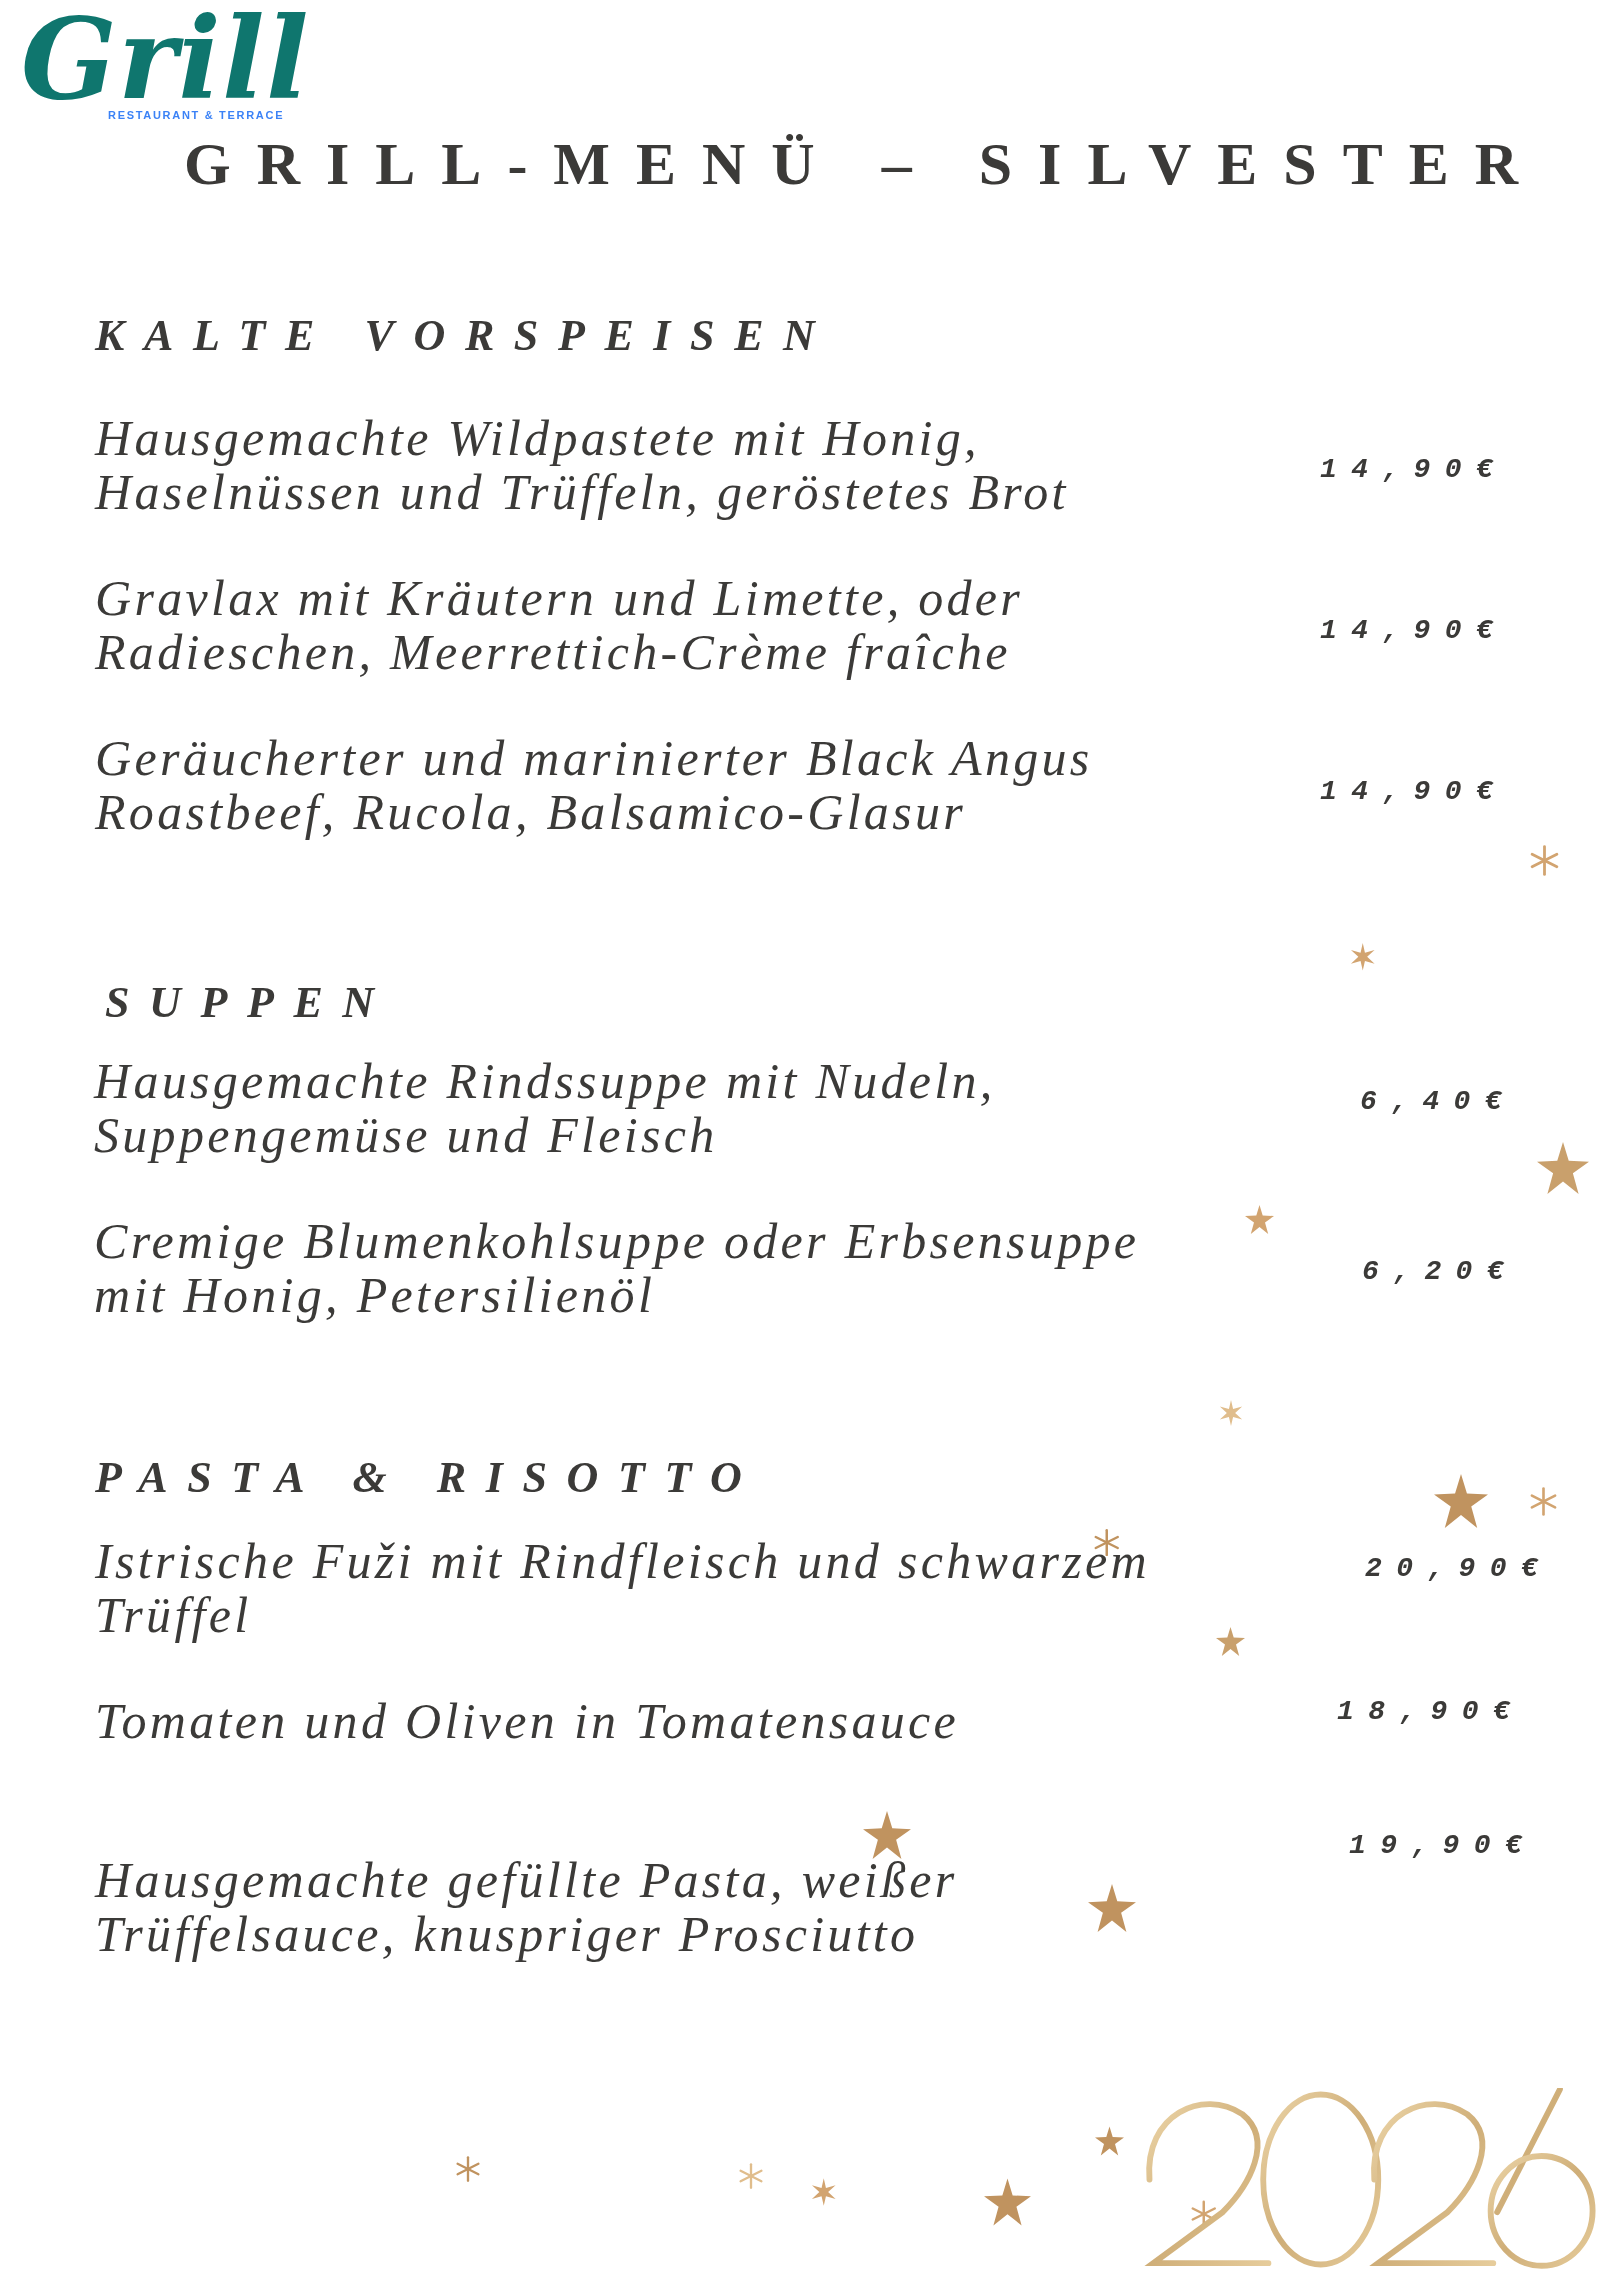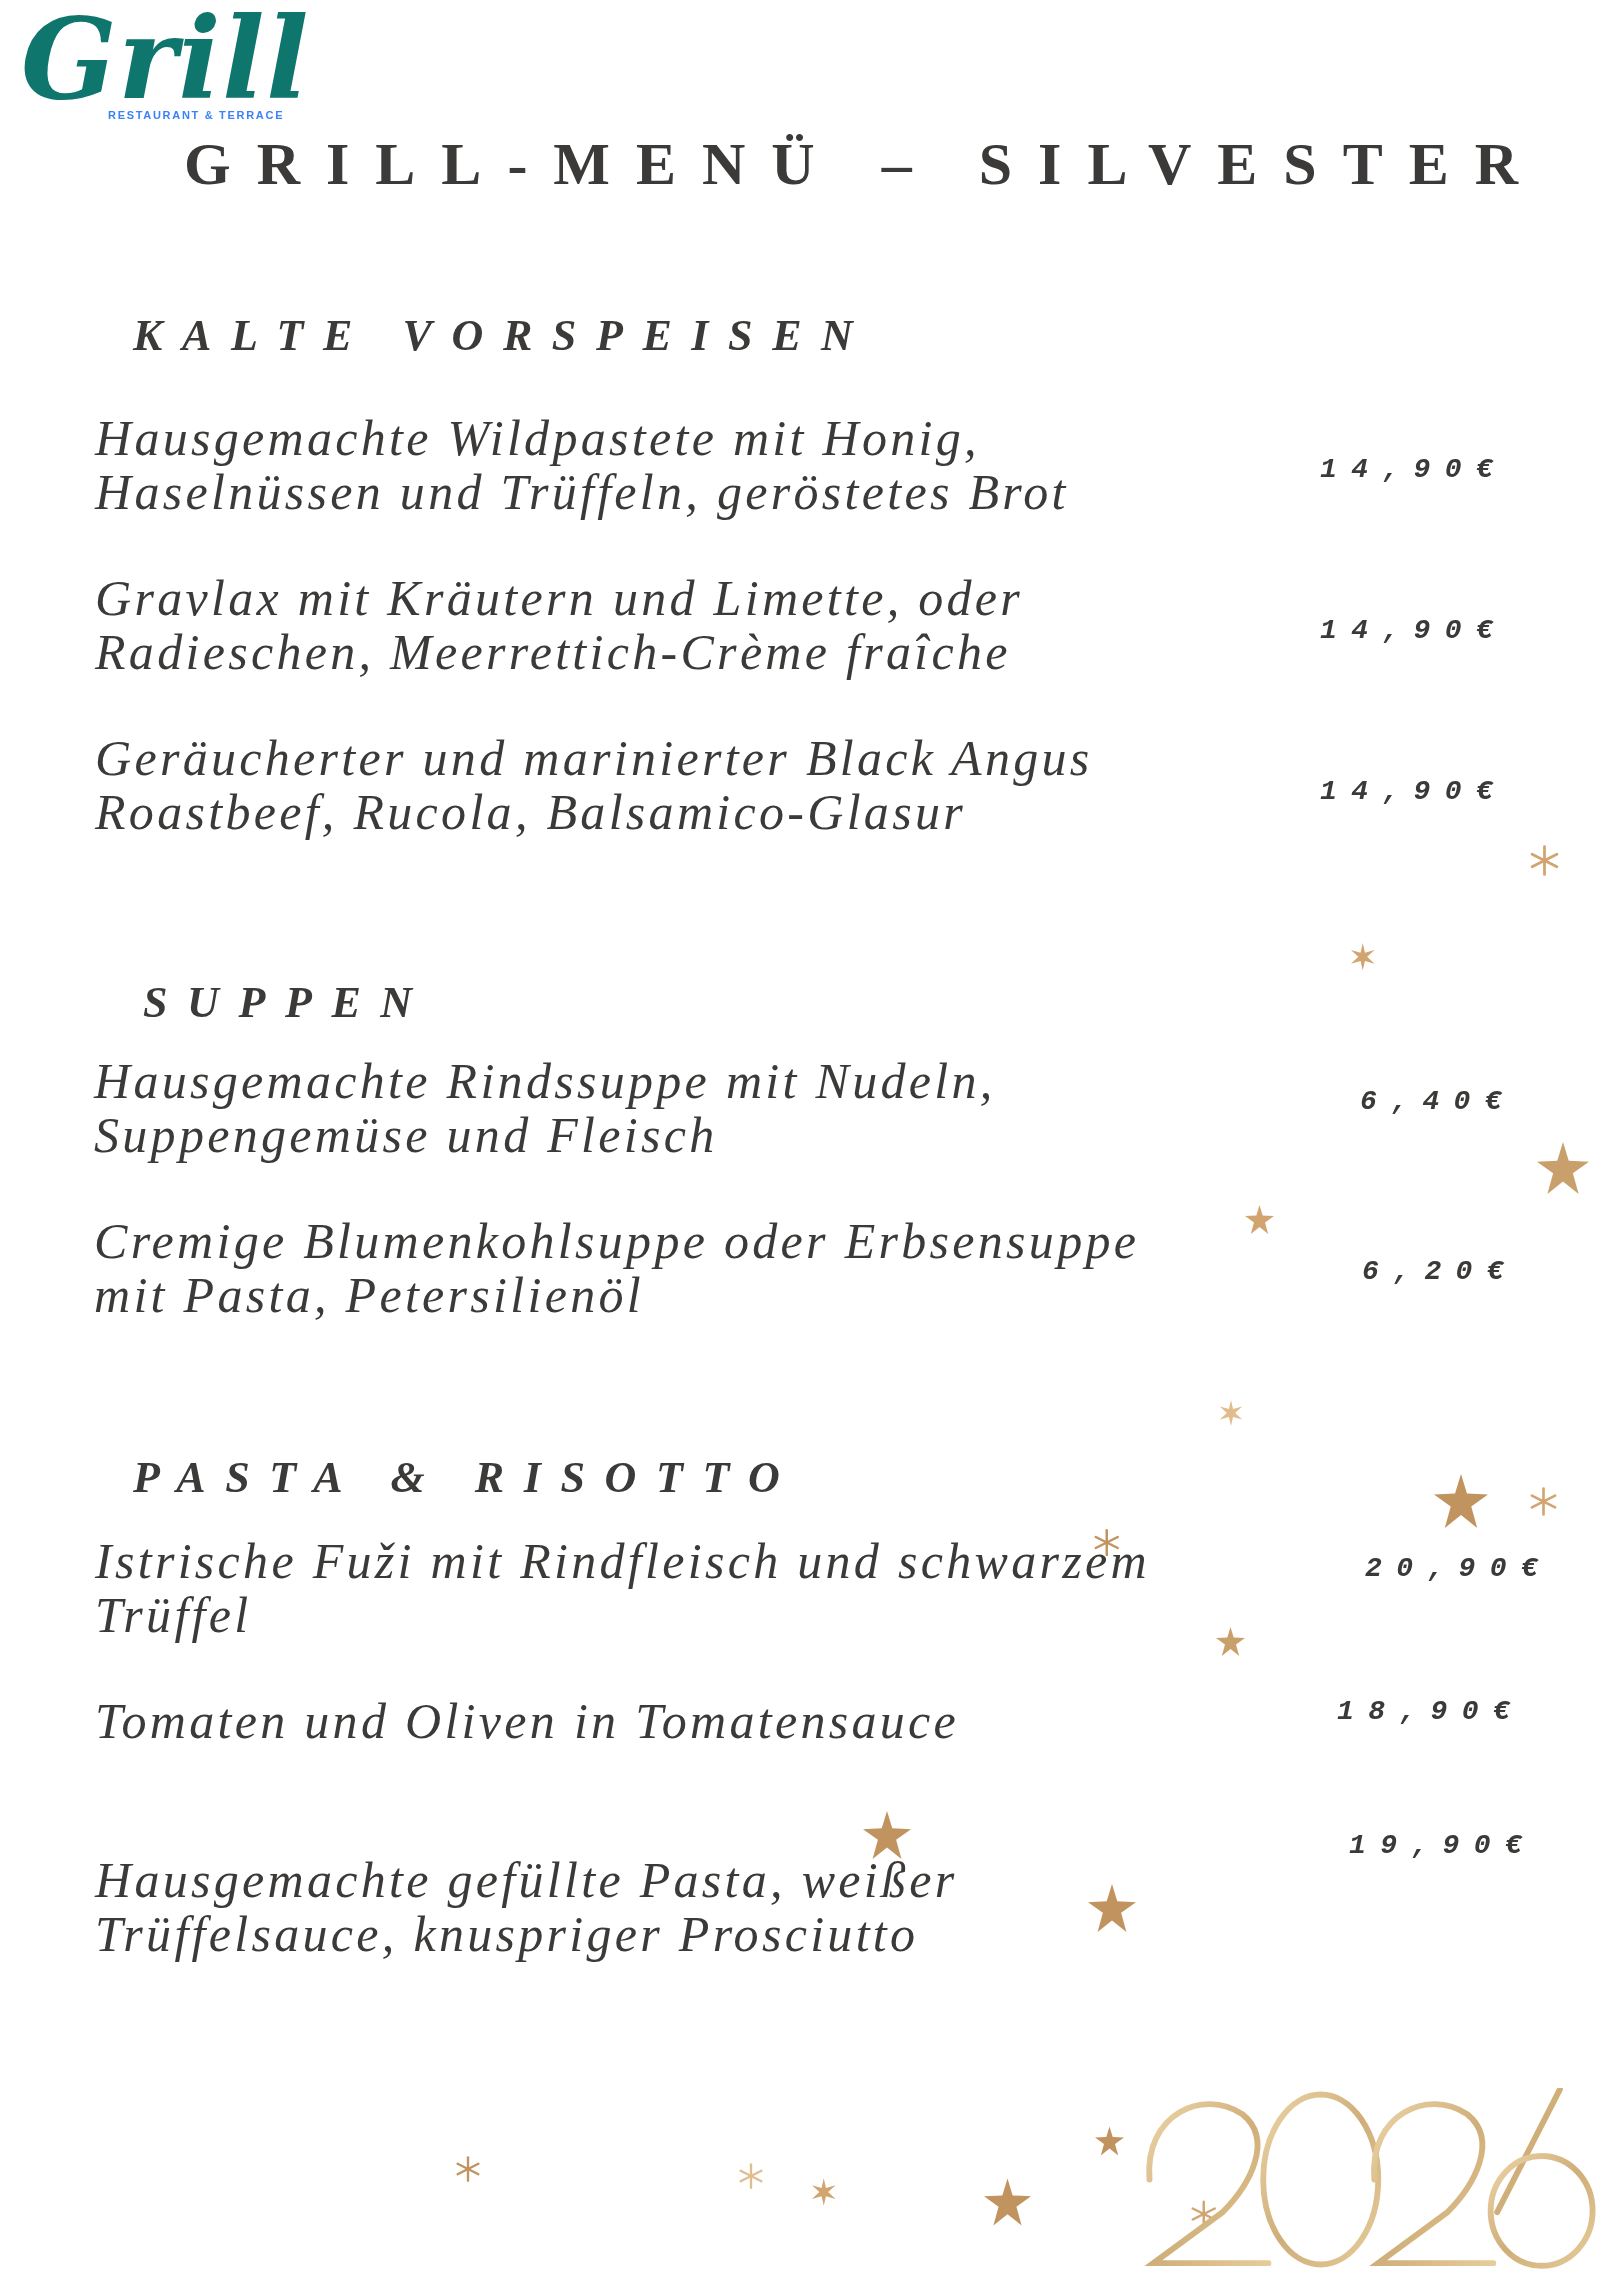--- a/index.html
+++ b/index.html
@@ -9,21 +9,21 @@
   .logo { left:21px; top:11.8px; width:307px; height:118px; }
   .logo-word { position:absolute; left:0; top:-9.2px; font-family:"DejaVu Serif", serif;
     font-style:italic; font-weight:bold; font-size:112px; line-height:1; color:#0f766e;
     letter-spacing:1.3px; }
   .logo-sub { position:absolute; left:87px; top:97px; font-family:"Liberation Sans", sans-serif;
     font-weight:bold; font-size:11px; letter-spacing:1.7px; color:#3b82f6; white-space:nowrap; }
   .title { left:0; width:1623px; top:134px; text-align:center; font-family:"Liberation Serif", serif;
     font-weight:bold; font-size:60px; letter-spacing:26px; line-height:1; white-space:nowrap;
     padding-left:105px; box-sizing:border-box; }
   .section-heading { font-family:"Liberation Serif", serif; font-weight:bold; font-style:italic;
-    font-size:44px; line-height:1; letter-spacing:19.6px; white-space:nowrap;margin-left:38px; }
+    font-size:44px; line-height:1; letter-spacing:19.6px; white-space:nowrap; }
   .item-desc { font-family:"Liberation Serif", serif; font-style:italic; font-size:50px;
     line-height:54px; letter-spacing:3.3px; white-space:nowrap; }
   .price { font-family:Liberation Mono, monospace; font-weight:bold; font-style:italic; font-size:28px;
     line-height:1; letter-spacing:14.4px; white-space:nowrap; }
   .star { position:absolute; color:#c9965f; line-height:1; }
   .star svg { display:block; }
   .year { left:1144px; top:2088px; width:458px; height:183px; }
 </style>
 </head>
 <body>
@@ -58,21 +58,21 @@
 <div class="abs section-heading" style="left:105px; top:981px;">SUPPEN</div>
 
 <div class="abs item-desc" style="left:94px; top:1054px;">
   <div>Hausgemachte Rindssuppe mit Nudeln,</div>
   <div>Suppengemüse und Fleisch</div>
 </div>
 <div class="abs price" style="left:1360px; top:1088px;">6,40€</div>
 
 <div class="abs item-desc" style="left:94px; top:1214px;">
   <div>Cremige Blumenkohlsuppe oder Erbsensuppe</div>
-  <div>mit Pasta, Petersilienöl</div>
+  <div>mit Honig, Petersilienöl</div>
 </div>
 <div class="abs price" style="left:1362px; top:1258px;">6,20€</div>
 
 <div class="abs section-heading" style="left:95px; top:1456px;">PASTA &amp; RISOTTO</div>
 
 <div class="abs item-desc" style="left:95px; top:1534px;">
   <div>Istrische Fuži mit Rindfleisch und schwarzem</div>
   <div>Trüffel</div>
 </div>
 <div class="abs price" style="left:1365px; top:1555px;">20,90€</div>

